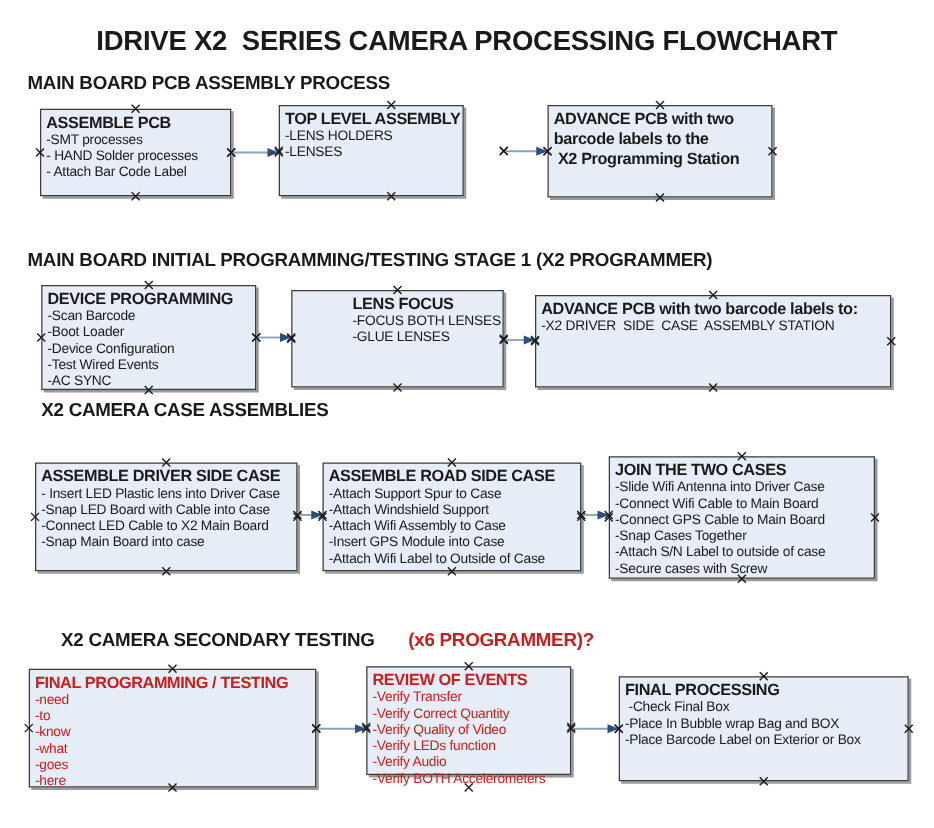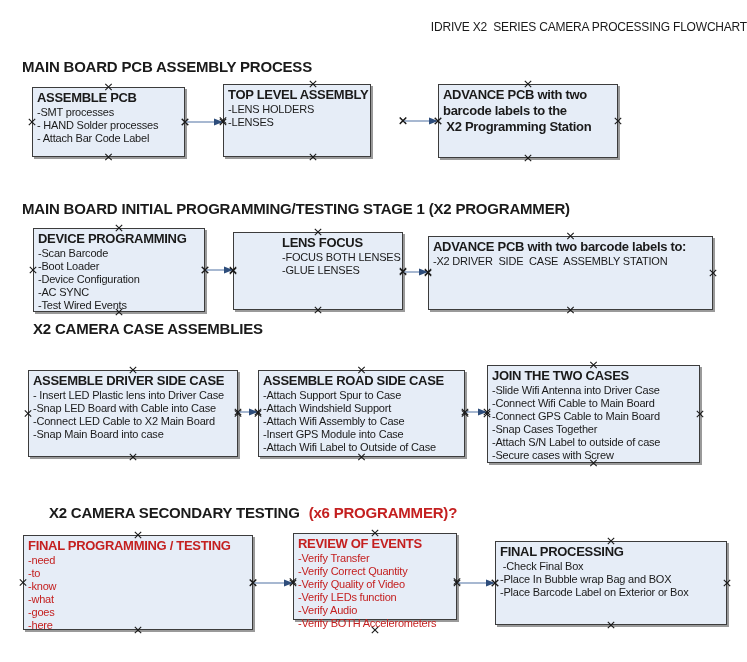--- a/index.html
+++ b/index.html
@@ -14,28 +14,28 @@
   }
   html,body{margin:0;padding:0;background:var(--background);}
   #canvas{
     position:relative;width:747px;height:662px;overflow:hidden;
     background:var(--background);
     font-family:"Liberation Sans","DejaVu Sans",sans-serif;
     color:var(--text);
   }
   .page-title{
     position:absolute;left:0;top:20px;width:747px;
-    text-align:right;font-size:12px;font-weight:normal;
+    text-align:center;font-size:22px;font-weight:bold;
     letter-spacing:-0.2px;white-space:pre;
   }
   .section-header{
     position:absolute;font-size:15px;font-weight:bold;
     letter-spacing:-0.2px;white-space:pre;z-index:1;
   }
-  .section-header .red-suffix{color:var(--red-text);margin-left:9px;}
+  .section-header .red-suffix{color:var(--red-text);margin-left:27px;}
   .flowbox{
     position:absolute;box-sizing:border-box;
     background:var(--box-fill);
     border:1.5px solid var(--box-border);
     box-shadow:2px 2px 0 var(--box-shadow);
     padding:2px 4px;z-index:1;overflow:visible;
   }
   .box-title{
     font-size:13px;line-height:16px;font-weight:bold;
     letter-spacing:-0.3px;white-space:pre;
@@ -82,22 +82,22 @@
  X2 Programming Station</div>
     <div class="box-lines"></div>
   </div>
 
   <div class="flowbox" style="left: 33px; top: 228px; width: 172px; height: 84px;">
     <div class="box-title">DEVICE PROGRAMMING</div>
     <div class="box-lines">
         <div class="box-line">-Scan Barcode</div>
         <div class="box-line">-Boot Loader</div>
         <div class="box-line">-Device Configuration</div>
+        <div class="box-line">-Test Wired Events</div>
         <div class="box-line">-AC SYNC</div>
-        <div class="box-line">-Test Wired Events</div>
       </div>
   </div>
   <div class="flowbox" style="left: 233px; top: 232px; width: 170px; height: 78px; padding-left: 48px;">
     <div class="box-title">LENS FOCUS</div>
     <div class="box-lines">
         <div class="box-line">-FOCUS BOTH LENSES</div>
         <div class="box-line">-GLUE LENSES</div>
       </div>
   </div>
   <div class="flowbox" style="left: 428px; top: 236px; width: 285px; height: 74px;">

